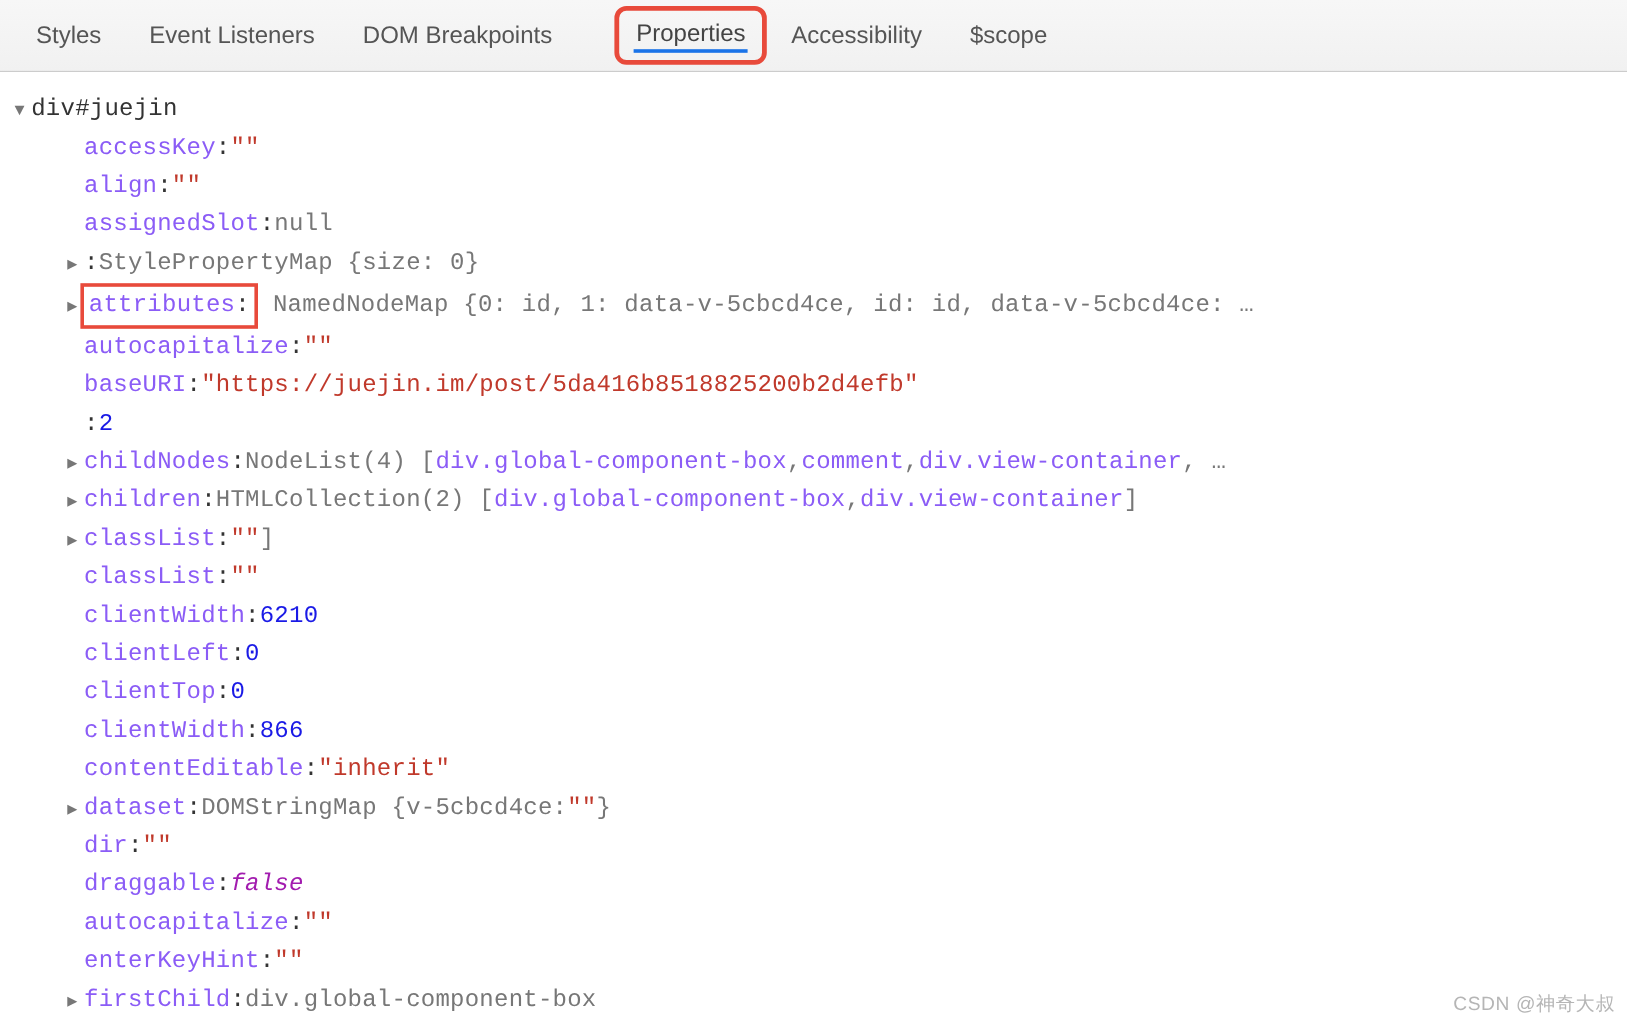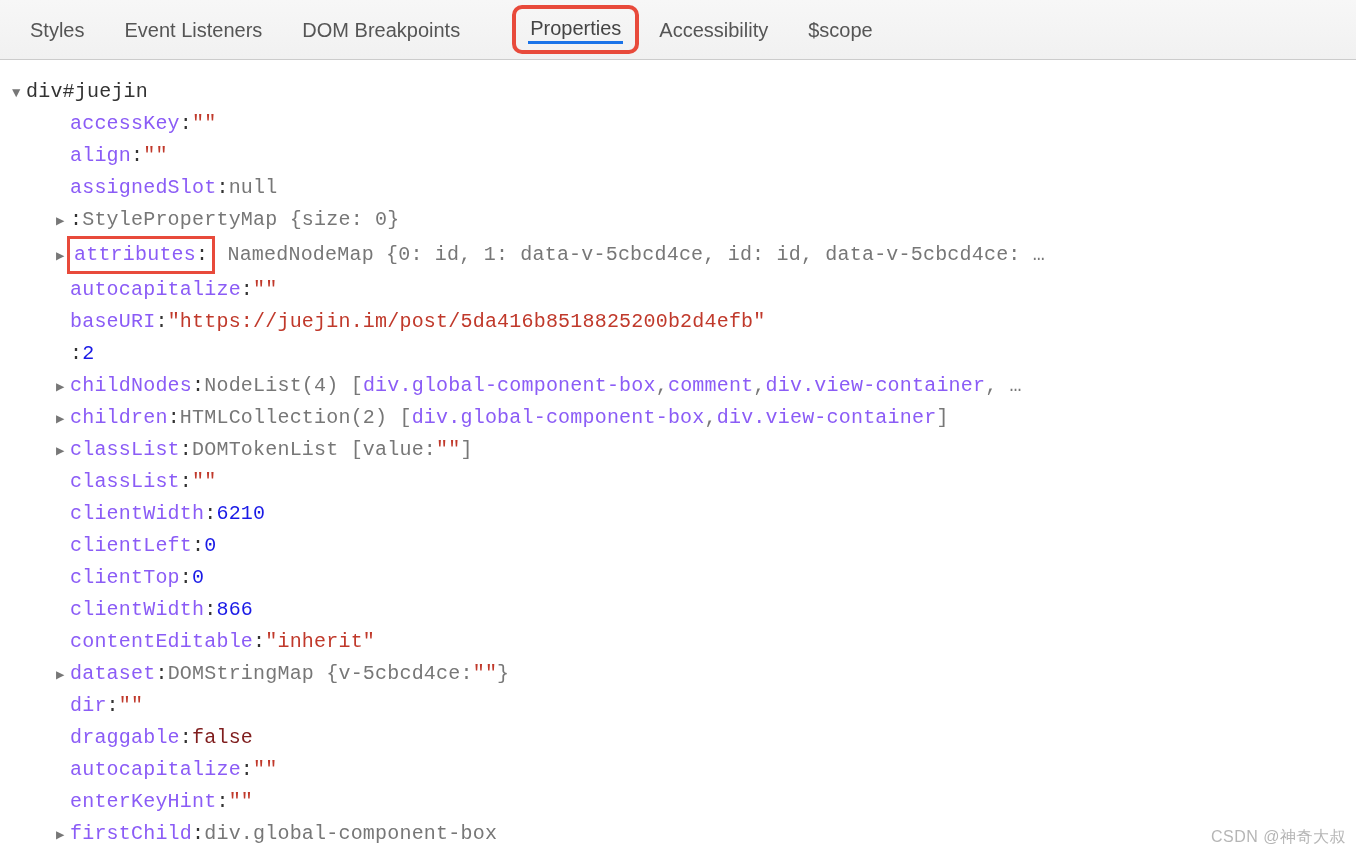--- a/index.html
+++ b/index.html
@@ -61,21 +61,21 @@
     margin-left: -14px;
     font-size: 14px;
   }
   .arrow.down::before { content: "▼"; }
   .arrow.right::before { content: "▶"; }
   .key { color: #8b5cf6; }     
   .punct { color: #333; }
   .val-grey { color: #777; }     
   .val-str { color: #c0392b; }   
   .val-num { color: #1a1ae6; }   
-  .val-bool { color: #7f1d1d; }  
+  .val-bool { color: #a21caf; font-style: italic; }  
   .obj-name { color: #333; }
   .watermark {
     position: fixed;
     right: 10px;
     bottom: 6px;
     font-family: "Helvetica Neue", Arial, sans-serif;
     font-size: 16px;
     color: rgba(120,120,120,0.55);
     letter-spacing: 0.5px;
     margin-top: 44px;
@@ -175,21 +175,20 @@
     <span class="key">div.global-component-box</span>
       <span class="val-grey">, </span>
     <span class="key">div.view-container</span>
     <span class="val-grey">]</span>
   </div>
 
   <div class="row indent1">
     <span class="arrow right"></span>
     <span class="key">classList</span>
       <span class="punct">: </span>
-    <span class="val-grey">DOMTokenList [value: </span>
     <span class="val-str">""</span>
     <span class="val-grey">]</span>
   </div>
 
   <div class="row indent1">
     <span class="key">classList</span>
       <span class="punct">: </span>
     <span class="val-str">""</span>
   </div>
 

